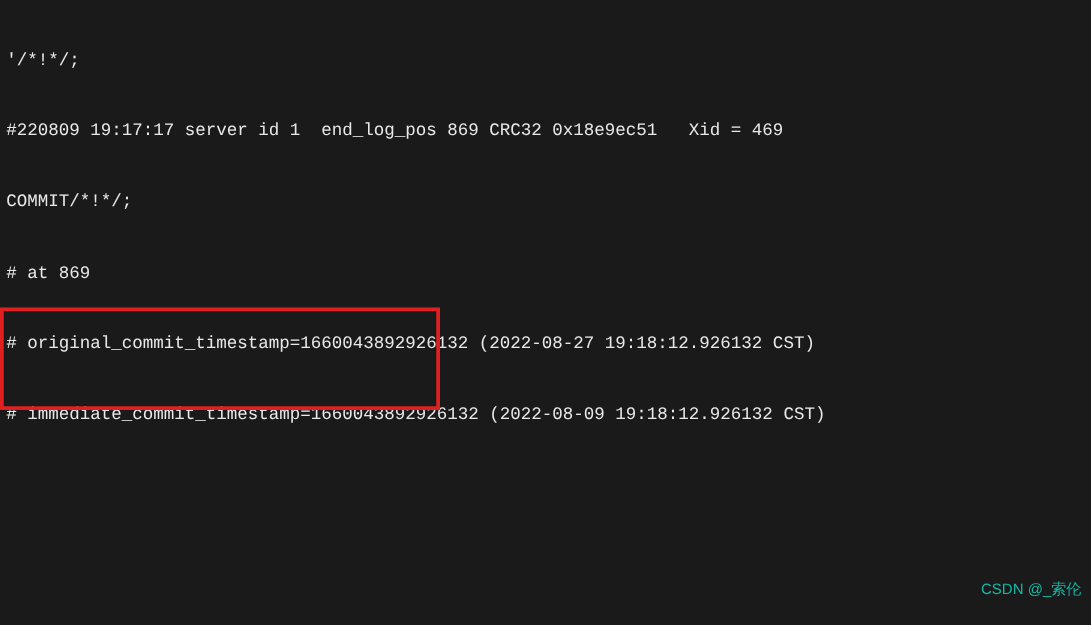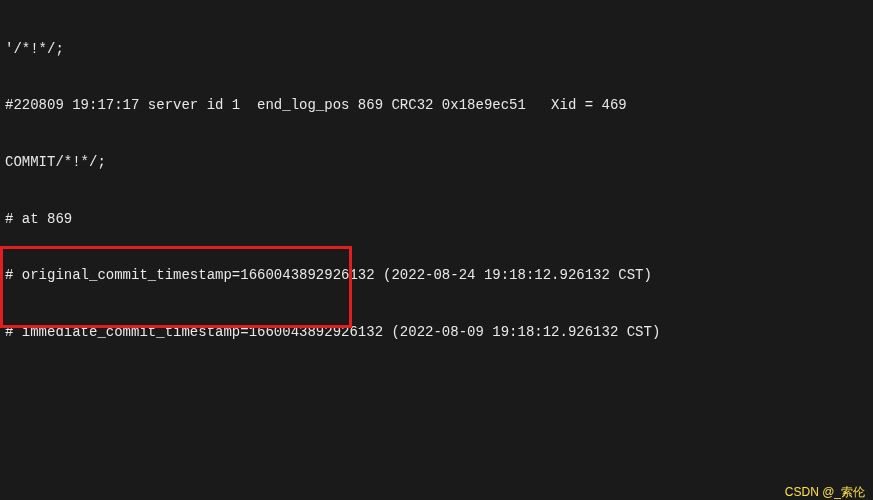--- a/index.html
+++ b/index.html
@@ -33,35 +33,35 @@
       left: 0px;
       top: 246px;
       width: 352px;
       height: 82px;
       pointer-events: none;
       z-index: 10;
     }
     .watermark {
       position: absolute;
       right: 8px;
-      bottom: 0;
-      color: #fde047;
+      bottom: 21px;
+      color: #14b8a6;
       font-size: 12px;
       font-family: Arial, sans-serif;
     }
   </style>
 </head>
 <body>
 
 <div class="terminal">
   <span class="line">'/*!*/;</span>
   <span class="line">#220809 19:17:17 server id 1  end_log_pos 869 CRC32 0x18e9ec51   Xid = 469</span>
   <span class="line">COMMIT/*!*/;</span>
   <span class="line"># at 869</span>
-  <span class="line"># original_commit_timestamp=1660043892926132 (2022-08-24 19:18:12.926132 CST)</span>
+  <span class="line"># original_commit_timestamp=1660043892926132 (2022-08-27 19:18:12.926132 CST)</span>
   <span class="line"># immediate_commit_timestamp=1660043892926132 (2022-08-09 19:18:12.926132 CST)</span>
   
   
   
   
   
   
   
   
   

